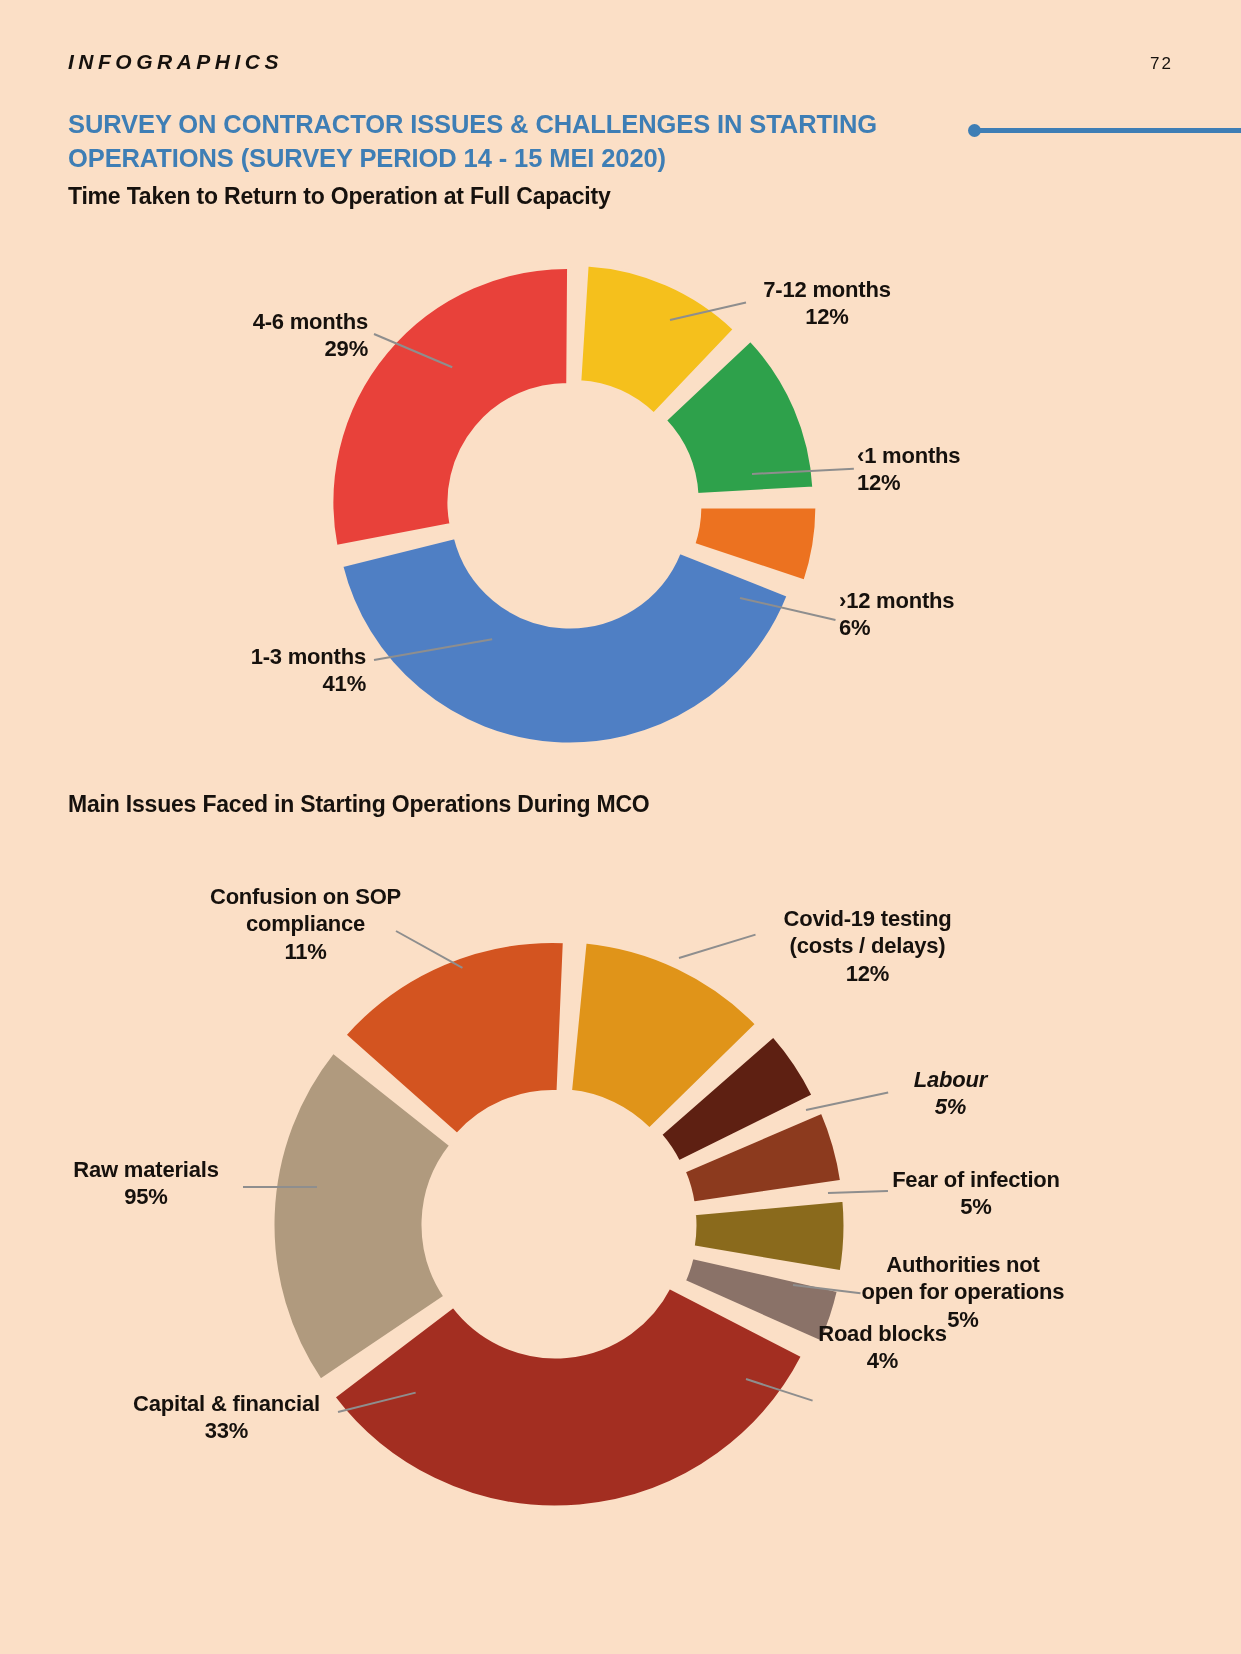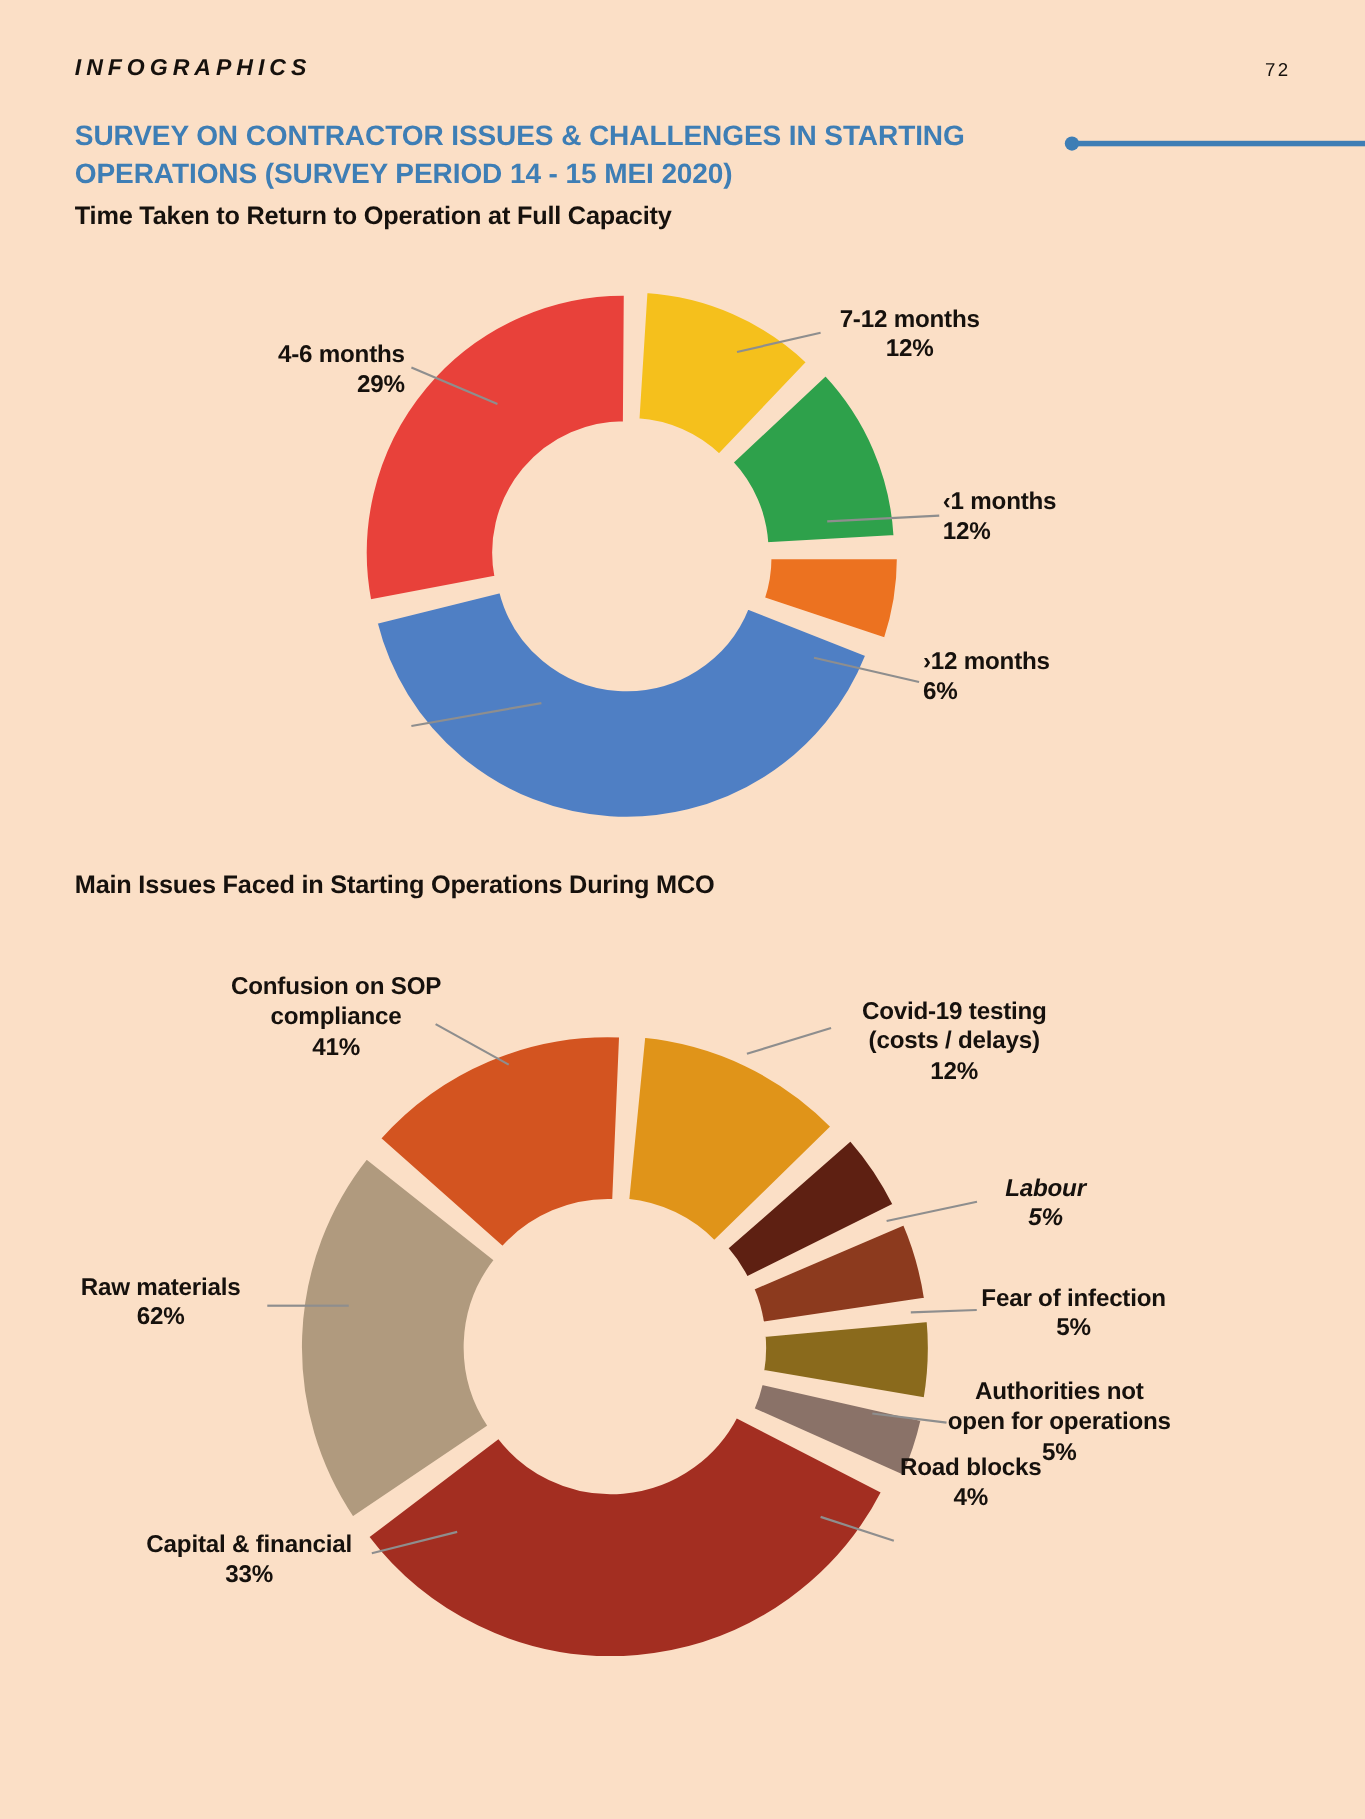--- a/index.html
+++ b/index.html
@@ -131,40 +131,42 @@
   <div class="leader" style="left:670px; top:319px; width:78px; transform:rotate(-13deg);"></div>
 
   <div class="label l" style="left:857px; top:442px; width:160px;">‹1 months
 12%</div>
   <div class="leader" style="left:752px; top:473px; width:102px; transform:rotate(-3deg);"></div>
 
   <div class="label l" style="left:839px; top:587px; width:165px;">›12 months
 6%</div>
   <div class="leader" style="left:740px; top:597px; width:98px; transform:rotate(13deg);"></div>
 
+  <div class="label r" style="left:194px; top:643px; width:172px;">1-3 months
+41%</div>
   <div class="leader" style="left:374px; top:659px; width:120px; transform:rotate(-10deg);"></div>
 
   <div class="chart" id="chart2">
     <svg viewBox="0 0 570 570">
       <g id="c2-slices">
           <path d="M 315.1526463746574 2.013955120215144 A 278 278 0 0 1 486.64800517953324 84.18076365244863 L 379.47710323461274 189.13026472945344 A 128 128 0 0 0 300.515211410785 151.29806511748984 Z" fill="#E09419" stroke="#FBDFC6" stroke-width="3"></path>
           <path d="M 503.31217383502894 95.76507831650343 A 278 278 0 0 1 543.1486985085744 155.27216841608674 L 408.79193447266243 221.9674452938259 A 128 128 0 0 0 390.44993750067033 194.56849733430553 Z" fill="#5E2012" stroke="#FBDFC6" stroke-width="3"></path>
           <path d="M 552.0662402353065 172.2167861692286 A 278 278 0 0 1 571.5643244860621 241.12155509516265 L 423.1734745416139 263.03400937952443 A 128 128 0 0 0 414.1959393470214 231.30807260787134 Z" fill="#8C3A1E" stroke="#FBDFC6" stroke-width="3"></path>
           <path d="M 573.8470178121672 260.2647964140673 A 278 278 0 0 1 571.0980533025279 331.82236529612663 L 423.1986477419521 306.8070532887113 A 128 128 0 0 0 424.4643580197716 273.85968344373435 Z" fill="#8A6A1C" stroke="#FBDFC6" stroke-width="3"></path>
           <path d="M 568.426908648325 350.69391981852414 A 278 278 0 0 1 551.3010253760215 402.1762242553848 L 414.2692067296314 341.16572779401474 A 128 128 0 0 0 422.15450550249057 317.4616451756041 Z" fill="#8A7268" stroke="#FBDFC6" stroke-width="3"></path>
           <path d="M 532.6063747459714 416.0580025146839 A 278 278 0 0 1 63.913305760263995 457.0633327241071 L 183.39279346389347 366.3734654947509 A 128 128 0 0 0 399.1939187522767 347.4933134558798 Z" fill="#A32E21" stroke="#FBDFC6" stroke-width="3"></path>
           <path d="M 50.53050316405597 440.3020759285175 A 278 278 0 0 1 63.13616719777397 112.16736584627972 L 180.69018579664998 205.3395328880262 A 128 128 0 0 0 174.8861390473122 356.4231404079055 Z" fill="#B09A7E" stroke="#FBDFC6" stroke-width="3"></path>
           <path d="M 74.76774407047253 94.9054837619621 A 278 278 0 0 1 294.29704496578154 1.7208241118027559 L 288.01569690640173 151.5892486266315 A 128 128 0 0 0 186.93745764525227 194.4944156597984 Z" fill="#D35420" stroke="#FBDFC6" stroke-width="3"></path>
         </g>
     </svg>
   </div>
 
   <div class="label c" style="left:198px; top:883px; width:215px;">Confusion on SOP
 compliance
-41%</div>
+11%</div>
   <div class="leader" style="left:396px; top:930px; width:76px; transform:rotate(29deg);"></div>
 
   <div class="label c" style="left:760px; top:905px; width:215px;">Covid-19 testing
 (costs / delays)
 12%</div>
   <div class="leader" style="left:679px; top:957px; width:80px; transform:rotate(-17deg);"></div>
 
   <div class="label c" style="left:878px; top:1066px; width:145px;font-style:italic;">Labour
 5%</div>
   <div class="leader" style="left:806px; top:1109px; width:84px; transform:rotate(-12deg);"></div>
@@ -180,16 +182,16 @@
 
   <div class="label c" style="left:800px; top:1320px; width:165px;">Road blocks
 4%</div>
   <div class="leader" style="left:746px; top:1378px; width:70px; transform:rotate(18deg);"></div>
 
   <div class="label c" style="left:118px; top:1390px; width:217px;">Capital &amp; financial
 33%</div>
   <div class="leader" style="left:338px; top:1411px; width:80px; transform:rotate(-14deg);"></div>
 
   <div class="label c" style="left:56px; top:1156px; width:180px;">Raw materials
-62%</div>
+95%</div>
   <div class="leader" style="left:243px; top:1186px; width:74px; transform:rotate(0deg);"></div>
 
 </div>
 
 </body></html>

